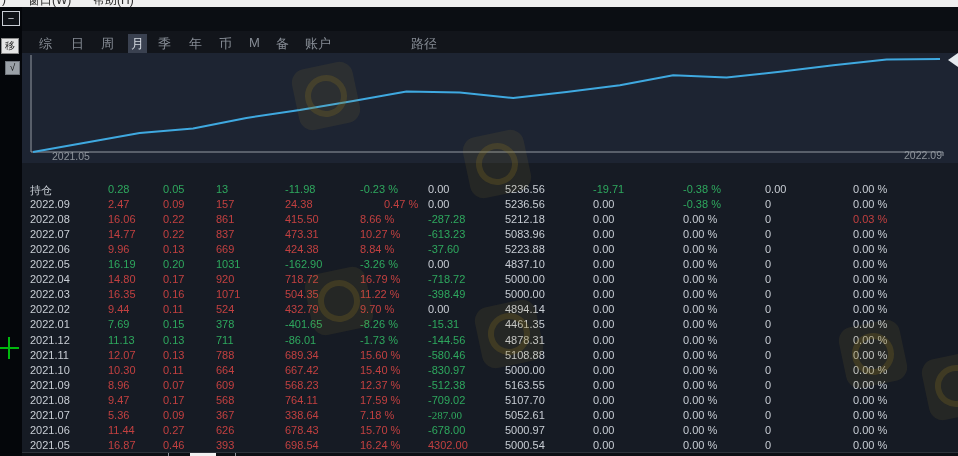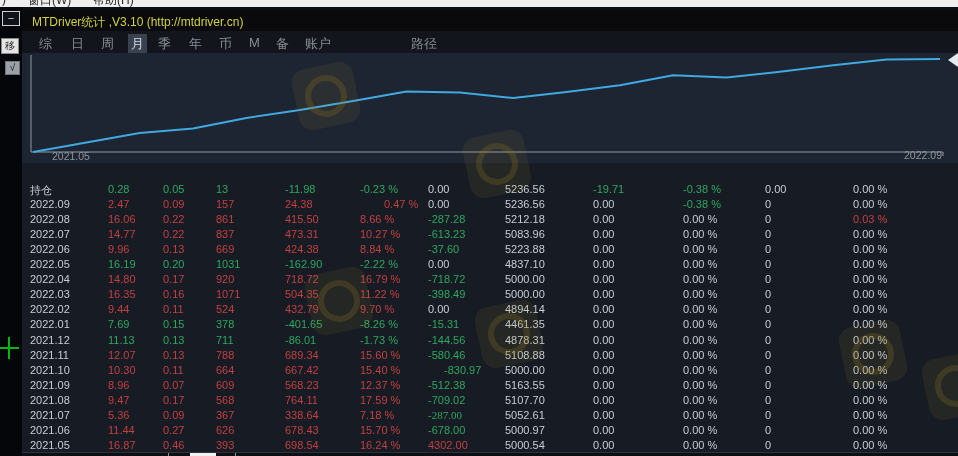--- a/index.html
+++ b/index.html
@@ -70,23 +70,20 @@
     </div>
 
   <div class="sidebar">
     <div class="sbtn min">−</div>
     <div class="sbtn move">移</div>
     <div class="sbtn check">√</div>
   </div>
   <div class="crosshair-h"></div>
   <div class="crosshair-v"></div>
 
-  <div class="titlebar">
-    <span class="title">MTDriver统计 ,V3.10 (http://mtdriver.cn)</span>
-  </div>
 
   <div class="tabbar" id="tabbar">
       <span class="tab" style="left: 14px;">综</span>
       <span class="tab" style="left: 46px;">日</span>
       <span class="tab" style="left: 76px;">周</span>
       <span class="tab sel" style="left: 106px;">月</span>
       <span class="tab" style="left: 133px;">季</span>
       <span class="tab" style="left: 164px;">年</span>
       <span class="tab" style="left: 194px;">币</span>
       <span class="tab" style="left: 224px;">M</span>
@@ -179,21 +176,21 @@
           <span class="c-w" style="left: 661px;">0.00 %</span>
           <span class="c-w" style="left: 743px;">0</span>
           <span class="c-w" style="left: 831px;">0.00 %</span>
         </div>
         <div class="trow" style="top: 94.25px;">
           <span class="c-w" style="left: 8px;">2022.05</span>
           <span class="c-g" style="left: 86px;">16.19</span>
           <span class="c-g" style="left: 141px;">0.20</span>
           <span class="c-g" style="left: 194px;">1031</span>
           <span class="c-g" style="left: 263px;">-162.90</span>
-          <span class="c-g" style="left: 338px;">-2.22 %</span>
+          <span class="c-g" style="left: 338px;">-3.26 %</span>
           <span class="c-w" style="left: 406px;">0.00</span>
           <span class="c-w" style="left: 483px;">4837.10</span>
           <span class="c-w" style="left: 571px;">0.00</span>
           <span class="c-w" style="left: 661px;">0.00 %</span>
           <span class="c-w" style="left: 743px;">0</span>
           <span class="c-w" style="left: 831px;">0.00 %</span>
         </div>
         <div class="trow" style="top: 109.3px;">
           <span class="c-w" style="left: 8px;">2022.04</span>
           <span class="c-r" style="left: 86px;">14.80</span>
@@ -278,21 +275,21 @@
           <span class="c-w" style="left: 743px;">0</span>
           <span class="c-w" style="left: 831px;">0.00 %</span>
         </div>
         <div class="trow" style="top: 199.6px;">
           <span class="c-w" style="left: 8px;">2021.10</span>
           <span class="c-r" style="left: 86px;">10.30</span>
           <span class="c-r" style="left: 141px;">0.11</span>
           <span class="c-r" style="left: 194px;">664</span>
           <span class="c-r" style="left: 263px;">667.42</span>
           <span class="c-r" style="left: 338px;">15.40 %</span>
-          <span class="c-g" style="left: 406px; margin-left: 16px;">-830.97</span>
+          <span class="c-g" style="left: 406px;">-830.97</span>
           <span class="c-w" style="left: 483px;">5000.00</span>
           <span class="c-w" style="left: 571px;">0.00</span>
           <span class="c-w" style="left: 661px;">0.00 %</span>
           <span class="c-w" style="left: 743px;">0</span>
           <span class="c-w" style="left: 831px;">0.00 %</span>
         </div>
         <div class="trow" style="top: 214.65px;">
           <span class="c-w" style="left: 8px;">2021.09</span>
           <span class="c-r" style="left: 86px;">8.96</span>
           <span class="c-r" style="left: 141px;">0.07</span>

